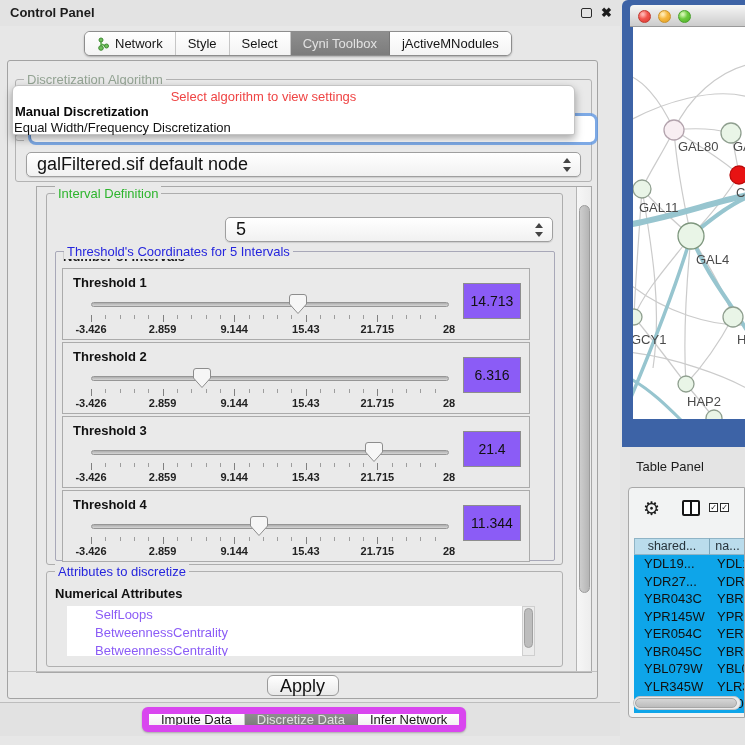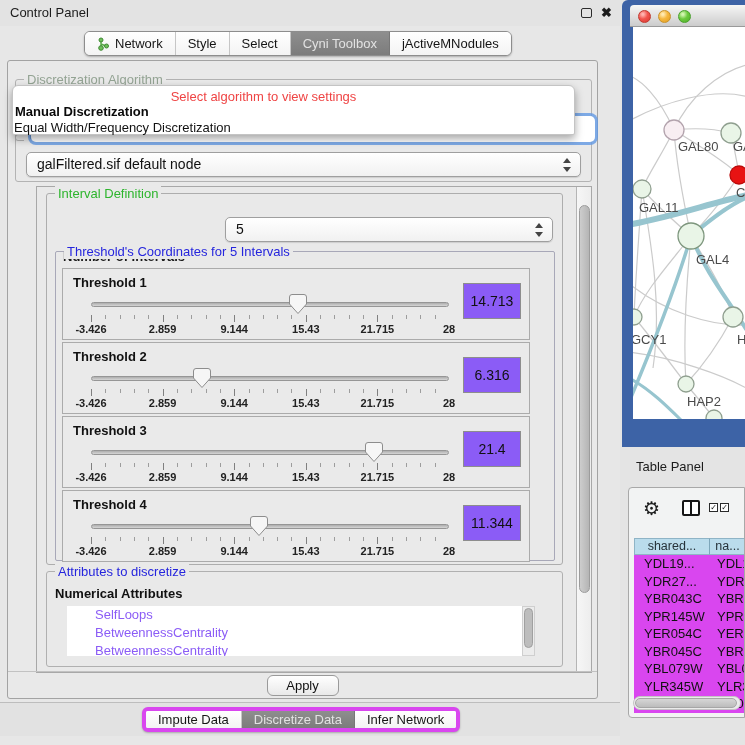--- a/index.html
+++ b/index.html
@@ -3,21 +3,21 @@
 <meta charset="utf-8">
 <style>
   * { margin:0; padding:0; box-sizing:border-box; }
   html,body { width:745px; height:745px; overflow:hidden; }
   body { font-family:"Liberation Sans", sans-serif; font-size:13px; color:#1a1a1a; background:#e6e6e6; }
   .app { position:relative; width:745px; height:745px; background:#e6e6e6; }
 
   
   .control-panel { position:absolute; left:0; top:0; width:620px; height:745px; background:#e7e7e7; }
   .cp-titlebar { position:absolute; left:0; top:0; width:620px; height:26px; background:#e3e3e3; }
-  .cp-title { position:absolute; left:10px; top:0; line-height:26px; font-size:13px; color:#1c1c1c; }
+  .cp-title { position:absolute; left:10px; top:0; line-height:26px; font-size:13px; color:#1c1c1c;font-weight:bold; }
   .float-icon { position:absolute; right:28px; top:8px; width:11px; height:10px; border:1.5px solid #2c2c2c; border-radius:2px; background:transparent; }
   .close-icon { position:absolute; right:8px; top:5px; font-size:13px; font-weight:bold; color:#1c1c1c; }
 
   .cp-tabs { position:absolute; left:84px; top:31px; height:25px; display:flex; background:#fdfdfd; border:1px solid #8d8d8d; border-radius:6px; overflow:hidden; box-shadow:0 1px 2px rgba(0,0,0,.25); z-index:3; }
   .cp-tab { display:flex; align-items:center; gap:5px; padding:0 12px; font-size:13px; color:#151515; border-right:1px solid #c6c6c6; background:linear-gradient(#ffffff,#f3f3f3); cursor:default; white-space:nowrap; }
   .cp-tab:last-child { border-right:none; }
   .cp-tab.selected { background:linear-gradient(#8e8e8e,#7c7c7c); color:#e2e2e2; border-color:#777; }
 
   .net-tab-icon { display:inline-block; width:13px; height:14px; }
 
@@ -28,21 +28,21 @@
   .t-green { color:#2db52d; }
   .t-blue { color:#2525dd; }
   .t-dark { color:#1a1a1a; }
   .t-gray-green { color:#93a393; }
 
   .alg-group { left:7px; top:18px; width:577px; height:62px; }
   .ghost-combo { position:absolute; left:15px; top:36px; width:564px; height:26px; border-radius:5px; background:#fff; box-shadow:0 0 0 3px rgba(98,152,227,.8); z-index:1; }
 
   .td-group { left:7px; top:73px; width:577px; height:48px; }
 
-  .combo { position:relative; background:linear-gradient(#ffffff,#f1f1f1); border:1px solid #9f9f9f; border-radius:5px; height:25px; line-height:23px; padding:0 24px 0 10px; font-size:14px; color:#111; box-shadow:0 1px 1px rgba(0,0,0,.12); white-space:nowrap; overflow:hidden; }
+  .combo { position:relative; background:linear-gradient(#ffffff,#f1f1f1); border:1px solid #9f9f9f; border-radius:5px; height:25px; line-height:23px; padding:0 24px 0 10px; font-size:18px; color:#111; box-shadow:0 1px 1px rgba(0,0,0,.12); white-space:nowrap; overflow:hidden; }
   .combo .stepper { position:absolute; right:8px; top:4px; width:9px; height:16px; }
   .stepper i { position:absolute; left:0; width:0; height:0; border-left:4.5px solid transparent; border-right:4.5px solid transparent; }
   .stepper .up { top:1px; border-bottom:5px solid #444; }
   .stepper .down { bottom:1px; border-top:5px solid #444; }
   .td-combo { position:absolute; left:10px; top:17px; right:10px; }
 
   
   .dropdown-popup { position:absolute; left:12px; top:85px; width:563px; height:50px; background:#ffffff; border:1px solid #c4c4c4; border-radius:6px 6px 2px 2px; box-shadow:0 4px 9px rgba(0,0,0,.35); z-index:20; }
   .dd-placeholder { position:absolute; left:0; right:60px; top:3px; text-align:center; font-size:13px; color:#ef4444; }
   .dd-opt1 { position:absolute; left:2px; top:18px; font-size:13px; font-weight:bold; color:#0a0a0a; }
@@ -75,24 +75,24 @@
   .th-value { position:absolute; right:8px; top:14px; width:58px; height:36px; background:#8b5cf6; border:1px solid #8d8d8d; font-size:14px; color:#111; display:flex; align-items:center; justify-content:center; }
 
   .attr-group { left:9px; top:384px; width:517px; height:96px; border-color:#b0b0b0; }
   .attr-list-title { position:absolute; left:8px; top:14px; font-weight:bold; font-size:13px; color:#111; }
   .attr-list { position:absolute; left:20px; top:34px; width:455px; height:50px; background:#fff; overflow:hidden; }
   .attr-item { font-size:13px; line-height:18px; padding-left:28px; color:#8b5cf6; white-space:nowrap; }
   .attr-scrollbar { position:absolute; left:475px; top:34px; width:13px; height:50px; background:#ececec; border:1px solid #cfcfcf; }
   .attr-scrollbar .thumb { position:absolute; left:1px; top:1px; width:9px; height:40px; border-radius:5px; background:#bdbdbd; border:1px solid #a0a0a0; }
 
   .apply-strip { position:absolute; left:0; bottom:0; width:100%; height:27px; border-top:1px solid #c2c2c2; }
-  .apply-btn { position:absolute; left:50%; top:3px; transform:translateX(-50%); width:72px; height:21px; border-radius:6px; background:linear-gradient(#ffffff,#e9e9e9); border:1px solid #9a9a9a; font-size:13px; color:#111; font-family:"Liberation Sans", sans-serif; }
+  .apply-btn { position:absolute; left:50%; top:3px; transform:translateX(-50%); width:72px; height:21px; border-radius:6px; background:linear-gradient(#ffffff,#e9e9e9); border:1px solid #9a9a9a; font-size:18px; color:#111; font-family:"Liberation Sans", sans-serif; }
 
   .bottom-tabbar { position:absolute; left:0; top:702px; width:620px; height:34px; background:#e2e2e2; border-top:1px solid #bdbdbd; }
-  .bottom-tabs { position:absolute; left:142px; top:4px; height:25px; display:flex; background:#fdfdfd; border:4px solid #d946ef; border-radius:6px; overflow:hidden; box-shadow:0 1px 2px rgba(0,0,0,.25); }
+  .bottom-tabs { position:absolute; left:142px; top:4px; height:25px; display:flex; background:#fdfdfd; border:7px solid #d946ef; border-radius:6px; overflow:hidden; box-shadow:0 1px 2px rgba(0,0,0,.25); }
 
   
   .right-col { position:absolute; left:620px; top:0; width:125px; height:745px; background:#e4e4e4; }
   .net-frame { position:absolute; left:622px; top:0; width:123px; height:447px; background:#3d63a6; border-radius:6px 0 0 0; }
   .net-titlebar { position:absolute; left:8px; top:5px; width:115px; height:22px; background:linear-gradient(#f6f6f6,#cccccc); border-radius:4px 0 0 0; border-bottom:1px solid #9a9a9a; }
   .light { position:absolute; top:4.5px; width:13px; height:13px; border-radius:50%; }
   .light.red { left:8px; background:radial-gradient(circle at 35% 30%, #ffb3ae 8%, #f1544d 45%, #d8372f); border:1px solid #c0392f; }
   .light.yellow { left:28px; background:radial-gradient(circle at 35% 30%, #ffe9b0 8%, #f5b73e 45%, #e09c20); border:1px solid #c8922a; }
   .light.green { left:48px; background:radial-gradient(circle at 35% 30%, #d2f5b0 8%, #6cc93e 45%, #4dae27); border:1px solid #49a02c; }
   .net-canvas { position:absolute; left:11px; top:27px; width:112px; height:392px; background:#ffffff; overflow:hidden; }
@@ -106,21 +106,21 @@
   .gear-ic { position:absolute; left:14px; top:9px; font-family:"DejaVu Sans", sans-serif; font-size:19px; color:#1b1b1b; line-height:22px; }
   .split-ic { position:absolute; left:53px; top:12px; width:18px; height:16px; border:2px solid #161616; border-radius:2px; background:#fff; }
   .split-ic::after { content:""; position:absolute; left:50%; top:0; width:2px; height:100%; background:#161616; transform:translateX(-50%); }
   .chk-ic { position:absolute; top:15px; width:9px; height:9px; border:1px solid #2a2a2a; background:#fff; font-size:8px; line-height:8px; text-align:center; color:#111; }
 
   .tp-table { position:absolute; left:5px; top:50px; width:112px; }
   .tp-header { display:flex; height:17px; }
   .tp-hcell { background:#badcec; border:1px solid #8fb4c6; border-right-color:#7da6ba; font-size:12.5px; color:#26323a; text-align:center; line-height:15px; overflow:hidden; white-space:nowrap; }
   .tp-hcell.c1 { width:76px; }
   .tp-hcell.c2 { flex:1; border-left:none; }
-  .tp-row { display:flex; height:17.5px; background:#d946ef; }
+  .tp-row { display:flex; height:17.5px; background:#0ea5e9; }
   .tp-cell { font-size:13px; line-height:17.5px; color:#111; white-space:nowrap; overflow:hidden; }
   .tp-cell.c1 { width:76px; padding-left:10px; }
   .tp-cell.c2 { flex:1; padding-left:7px; }
 
   .h-scrollbar { position:absolute; left:4px; top:208px; width:108px; height:14px; background:#ebebeb; border:1px solid #c4c4c4; border-radius:7px; }
   .h-scrollbar .thumb { position:absolute; left:1px; top:1px; width:102px; height:10px; border-radius:5px; background:linear-gradient(#d6d6d6,#bcbcbc); border:1px solid #a6a6a6; }
 </style>
 </head>
 <body>
 

